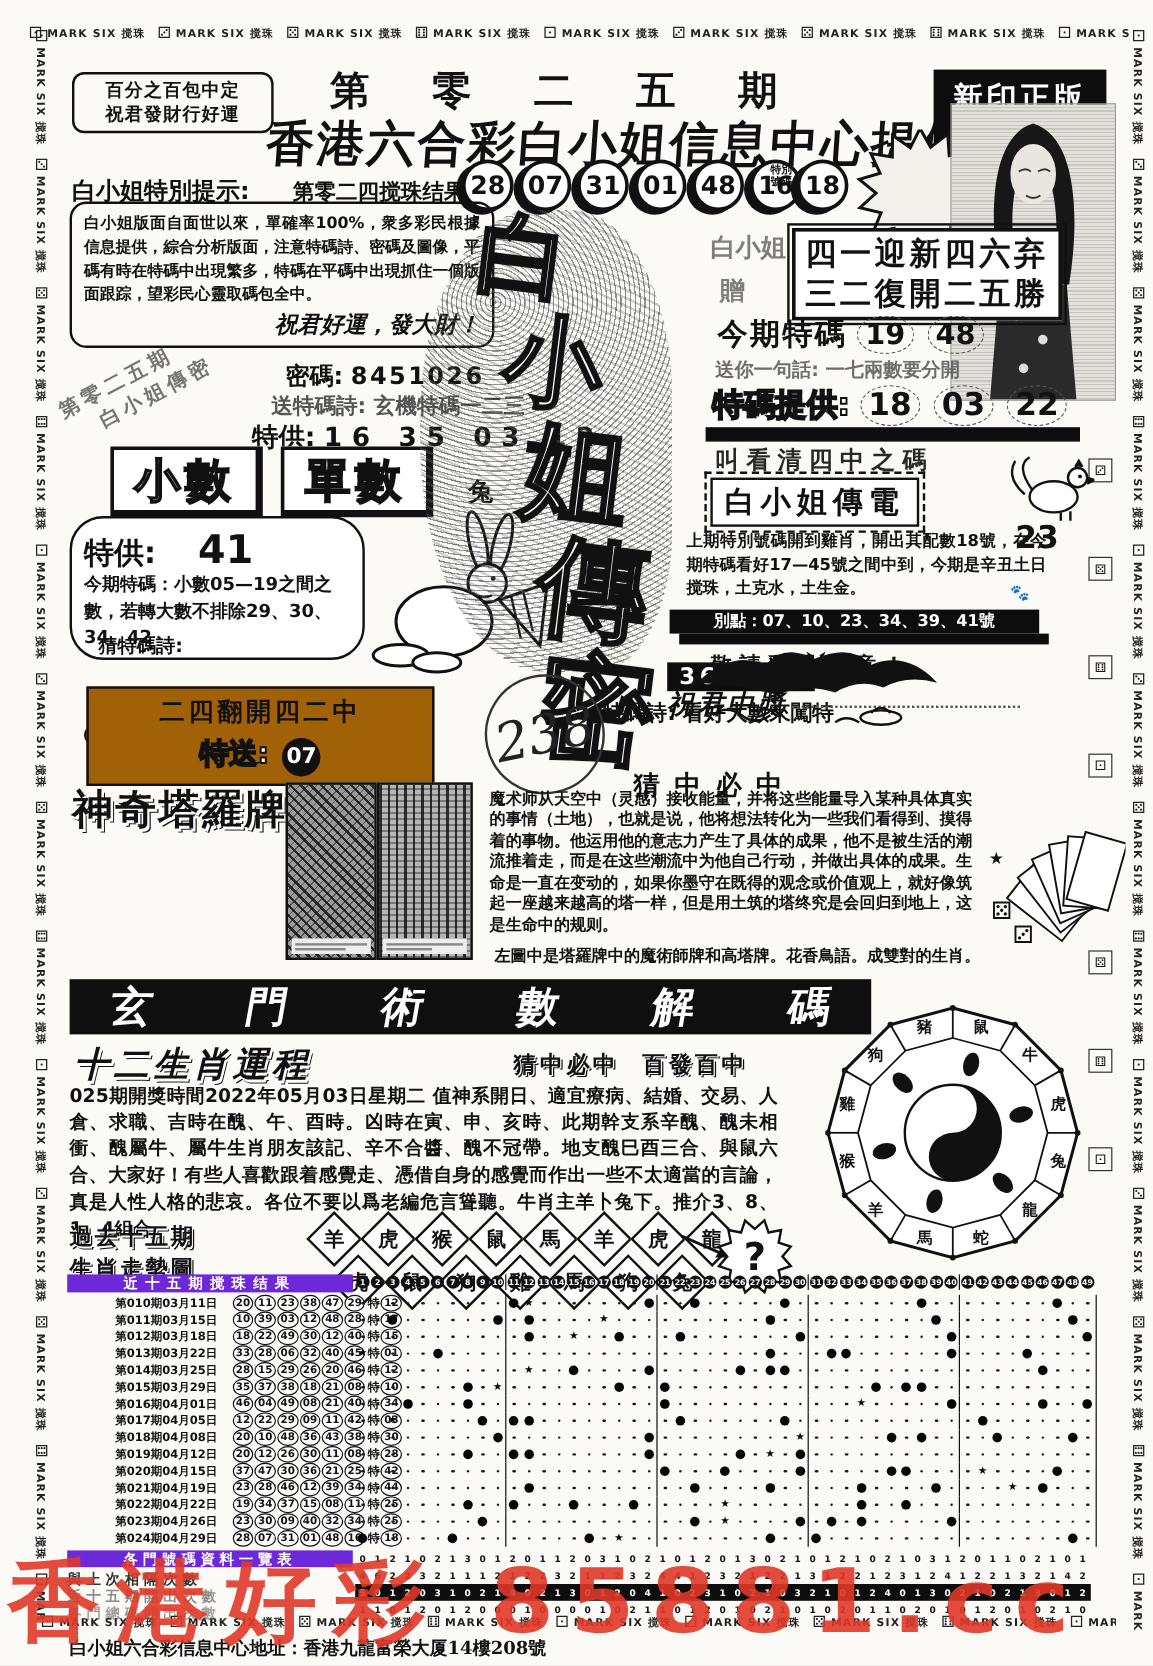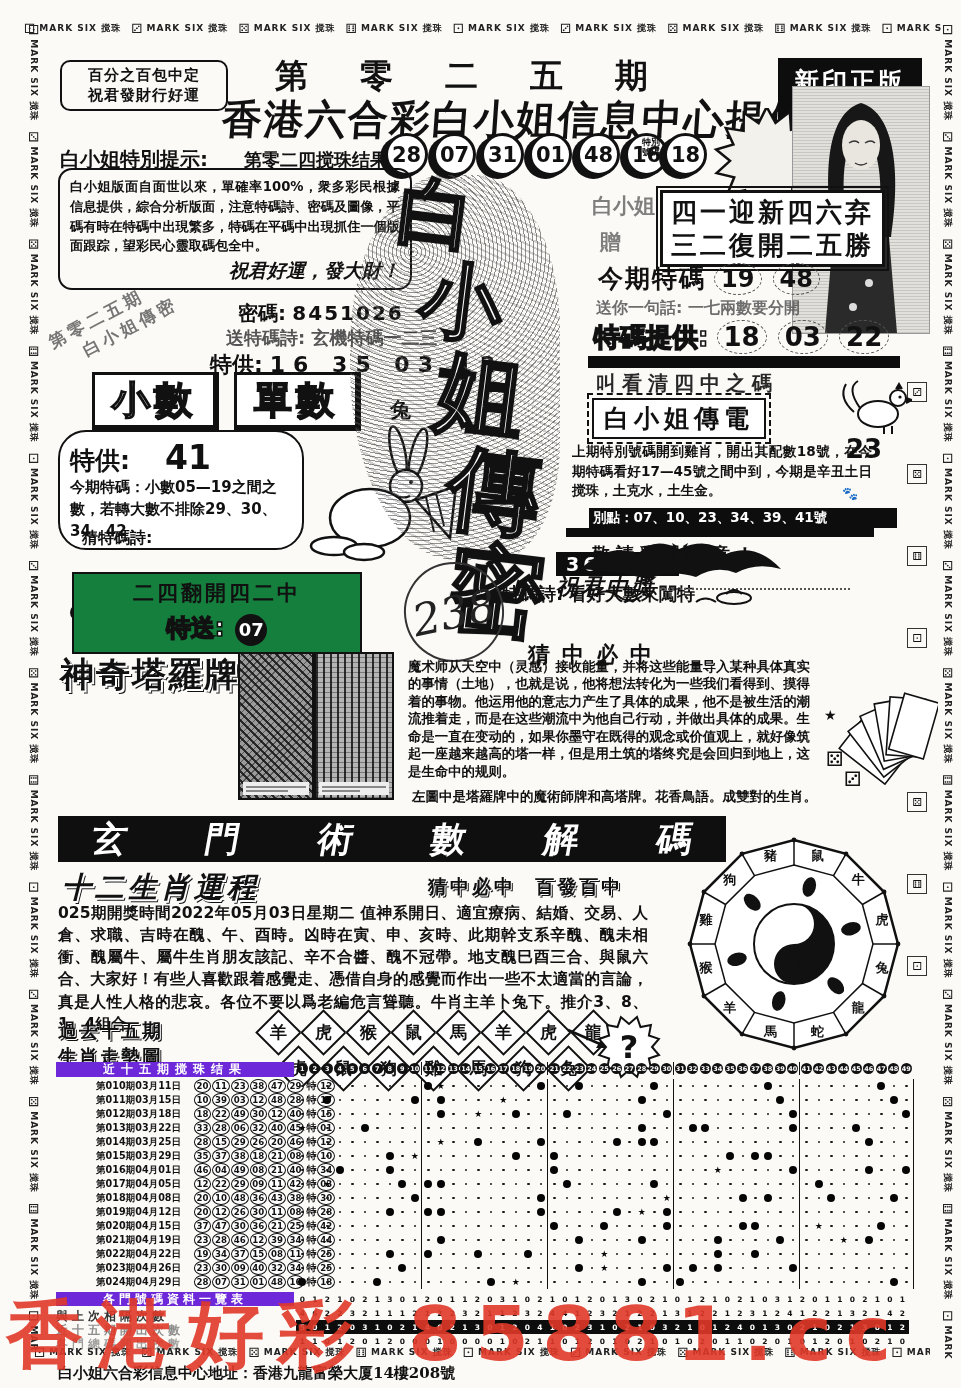--- a/index.html
+++ b/index.html
@@ -29,21 +29,21 @@
   .introbox{border:2.5px solid #111;border-radius:14px;padding:7px 10px 4px;}
   .introbox p{margin:0;font-size:13.2px;font-weight:bold;line-height:1.5;text-align:justify;}
   .wish{font-size:19px;font-weight:900;font-style:italic;text-align:right;margin-top:2px;}
   .secl{font-weight:900;}
   .distr{color:#555;}
   .numbox{border:3px solid #111;border-right-width:6px;border-bottom-width:6px;width:118px;height:50px;
           display:inline-flex;align-items:center;justify-content:center;margin-right:10px;background:#fff;}
   .numbox span{font-size:38px;font-weight:900;letter-spacing:4px;}
   .bubble{border:2.5px solid #111;border-radius:28px;padding:6px 10px;background:#fff;}
   .bubble .bt{font-size:15px;font-weight:bold;line-height:1.45;}
-  .poembox{border:2.5px solid #111;background:#15803d;text-align:center;padding:4px 0 6px;}
+  .poembox{border:2.5px solid #111;background:#a16207;text-align:center;padding:4px 0 6px;}
   .poembox .pl{font-size:21px;font-weight:900;line-height:1.45;letter-spacing:3px;}
   .circ07{display:inline-flex;align-items:center;justify-content:center;width:32px;height:32px;border-radius:50%;
           background:#111;color:#fff;font-size:18px;font-weight:900;margin-left:6px;}
   
   .bigch{position:absolute;font-weight:900;color:#fff;-webkit-text-stroke:2.5px #111;text-shadow:0 0 2px #111;transform:rotate(7deg);}
   .codebox{background:#0d0d0d;color:#fff;font-size:19px;font-weight:900;letter-spacing:4px;padding:1px 10px;}
   .sig{border:2px solid #333;border-radius:50%;width:96px;height:96px;display:flex;align-items:center;justify-content:center;
        font-style:italic;font-size:44px;color:#222;transform:rotate(-12deg);font-family:"DejaVu Serif",serif;}
   
   .giftpoem{border:3px solid #111;outline:2px solid #111;outline-offset:2px;background:#fff;text-align:center;padding:3px 8px;}
@@ -262,21 +262,21 @@
     <span class="outl hv" style="font-size:26px;">特碼提供:</span>
     <span class="dashc hv" style="font-size:26px;">18</span>
     <span class="dashc hv" style="font-size:26px;">03</span>
     <span class="dashc hv" style="font-size:26px;">22</span>
   </div>
   <div class="abs blackbar" style="left:588px;top:356px;width:312px;height:12px;"></div>
   <div class="abs hv serif" style="left:596px;top:370px;font-size:20px;letter-spacing:6px;opacity:.9;">叫看清四中之碼</div>
 
   <div class="abs cdtitle" style="left:592px;top:398px;">白小姐傳電</div>
   <div class="abs cdbody" style="left:572px;top:442px;width:300px;">上期特別號碼開到雞肖，開出其配數18號，在今期特碼看好17—45號之間中到，今期是辛丑土日搅珠，土克水，土生金。</div>
-  <div class="abs hl" style="left:589px;top:508px;width:300px;">別點：07、10、23、34、39、41號</div>
+  <div class="abs hl" style="left:558px;top:508px;width:300px;text-align:center;">別點：07、10、23、34、39、41號</div>
   <div class="abs blackbar" style="left:566px;top:528px;width:308px;height:9px;"></div>
   <div class="abs hv" style="left:592px;top:542px;font-size:18px;letter-spacing:6px;">敬請彩民留意！</div>
   <div class="abs hv serif" style="left:556px;top:572px;font-size:22px;font-style:italic;letter-spacing:3px;">祝君中獎</div>
   <div class="abs" style="left:660px;top:588px;width:190px;border-top:2px dotted #555;"></div>
 
   <svg class="abs" style="left:836px;top:376px;" width="76" height="60" viewBox="0 0 76 60">
     <g stroke="#111" stroke-width="2" fill="#fff">
       <path d="M18,36 Q2,22 10,8 M24,32 Q10,12 22,5" fill="none"></path>
       <ellipse cx="42" cy="38" rx="20" ry="13"></ellipse>
       <circle cx="62" cy="22" r="8"></circle>

